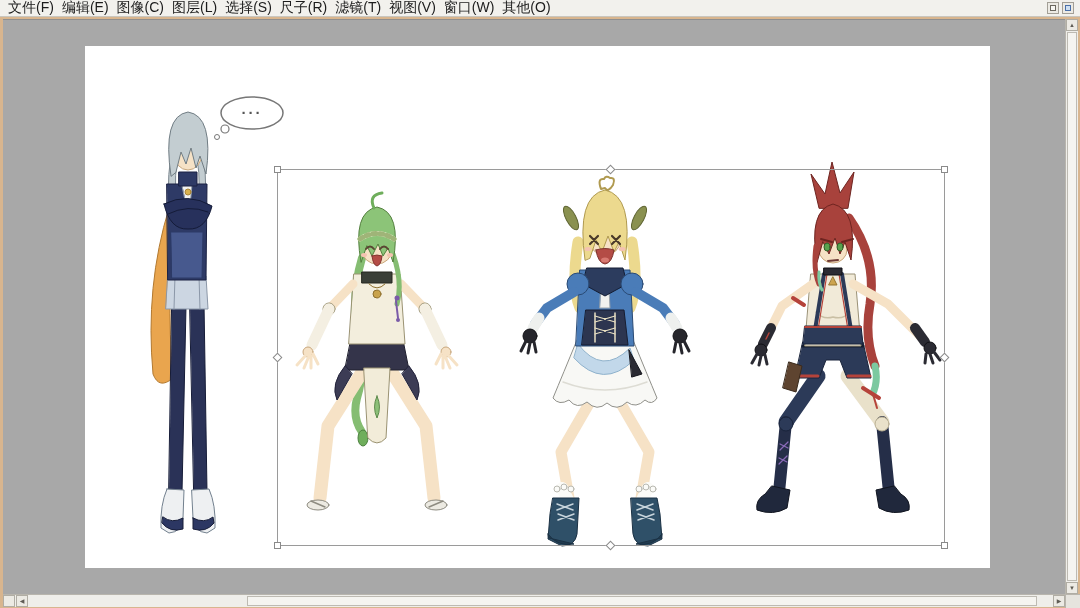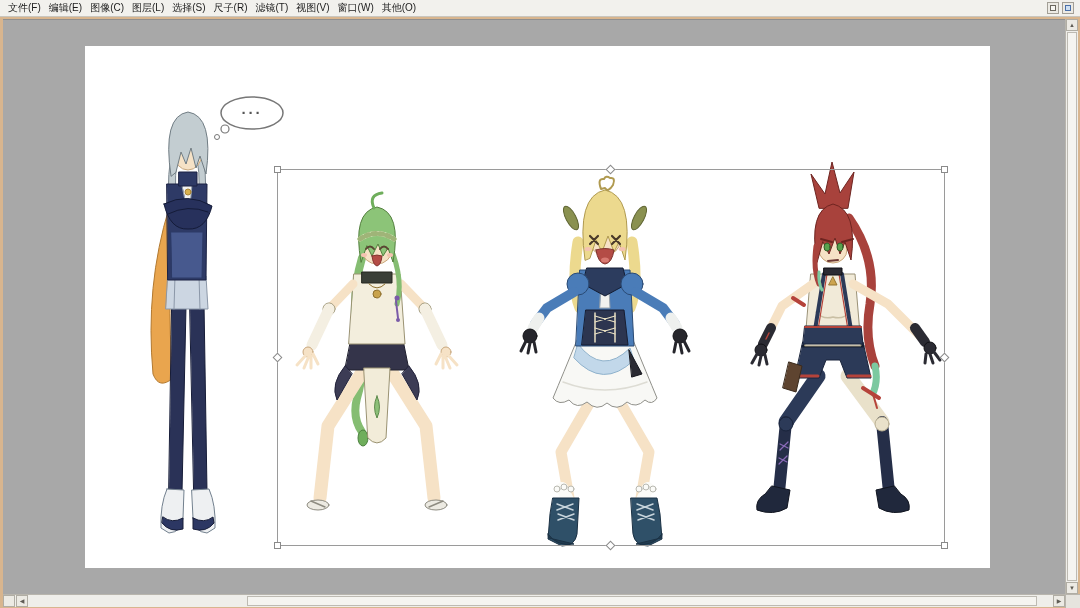--- a/index.html
+++ b/index.html
@@ -7,21 +7,21 @@
   body {
     position:relative; overflow:hidden;
     background:#d8b58e;
     font-family:"Liberation Sans", sans-serif;
   }
   
   .menubar {
     position:absolute; left:0; top:0; width:1080px; height:17px;
     background:#f2f1ed; border-bottom:1px solid #c9c6bf;
     display:flex; align-items:center; padding-left:4px;
-    font-size:10px; color:#1c1c1c; white-space:nowrap;
+    font-size:14px; color:#1c1c1c; white-space:nowrap;
   }
   .menu-item { padding:1px 4px; cursor:default; }
   .mini-btns { position:absolute; right:6px; top:2px; display:flex; gap:3px; }
   .mini-btn {
     width:12px; height:12px; background:#eceae4; border:1px solid #a39f96;
     display:flex; align-items:center; justify-content:center;
   }
   .mini-btn .pix { width:6px; height:6px; border:1px solid #6b675f; background:#f7f6f2; }
   .mini-btn.accent .pix { border-color:#4a6fa8; background:#cfe0f2; }
   

